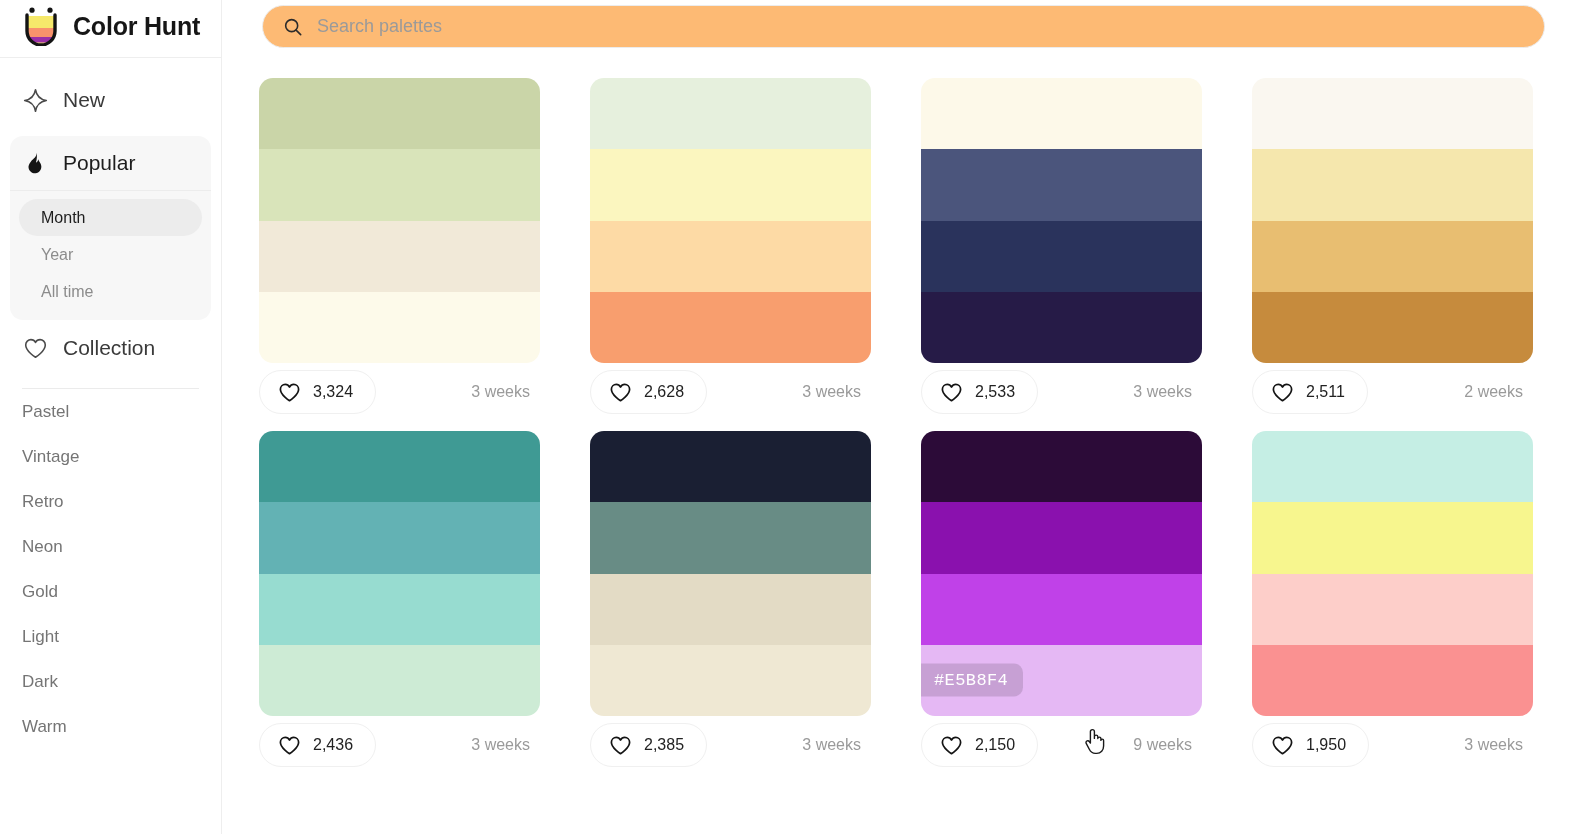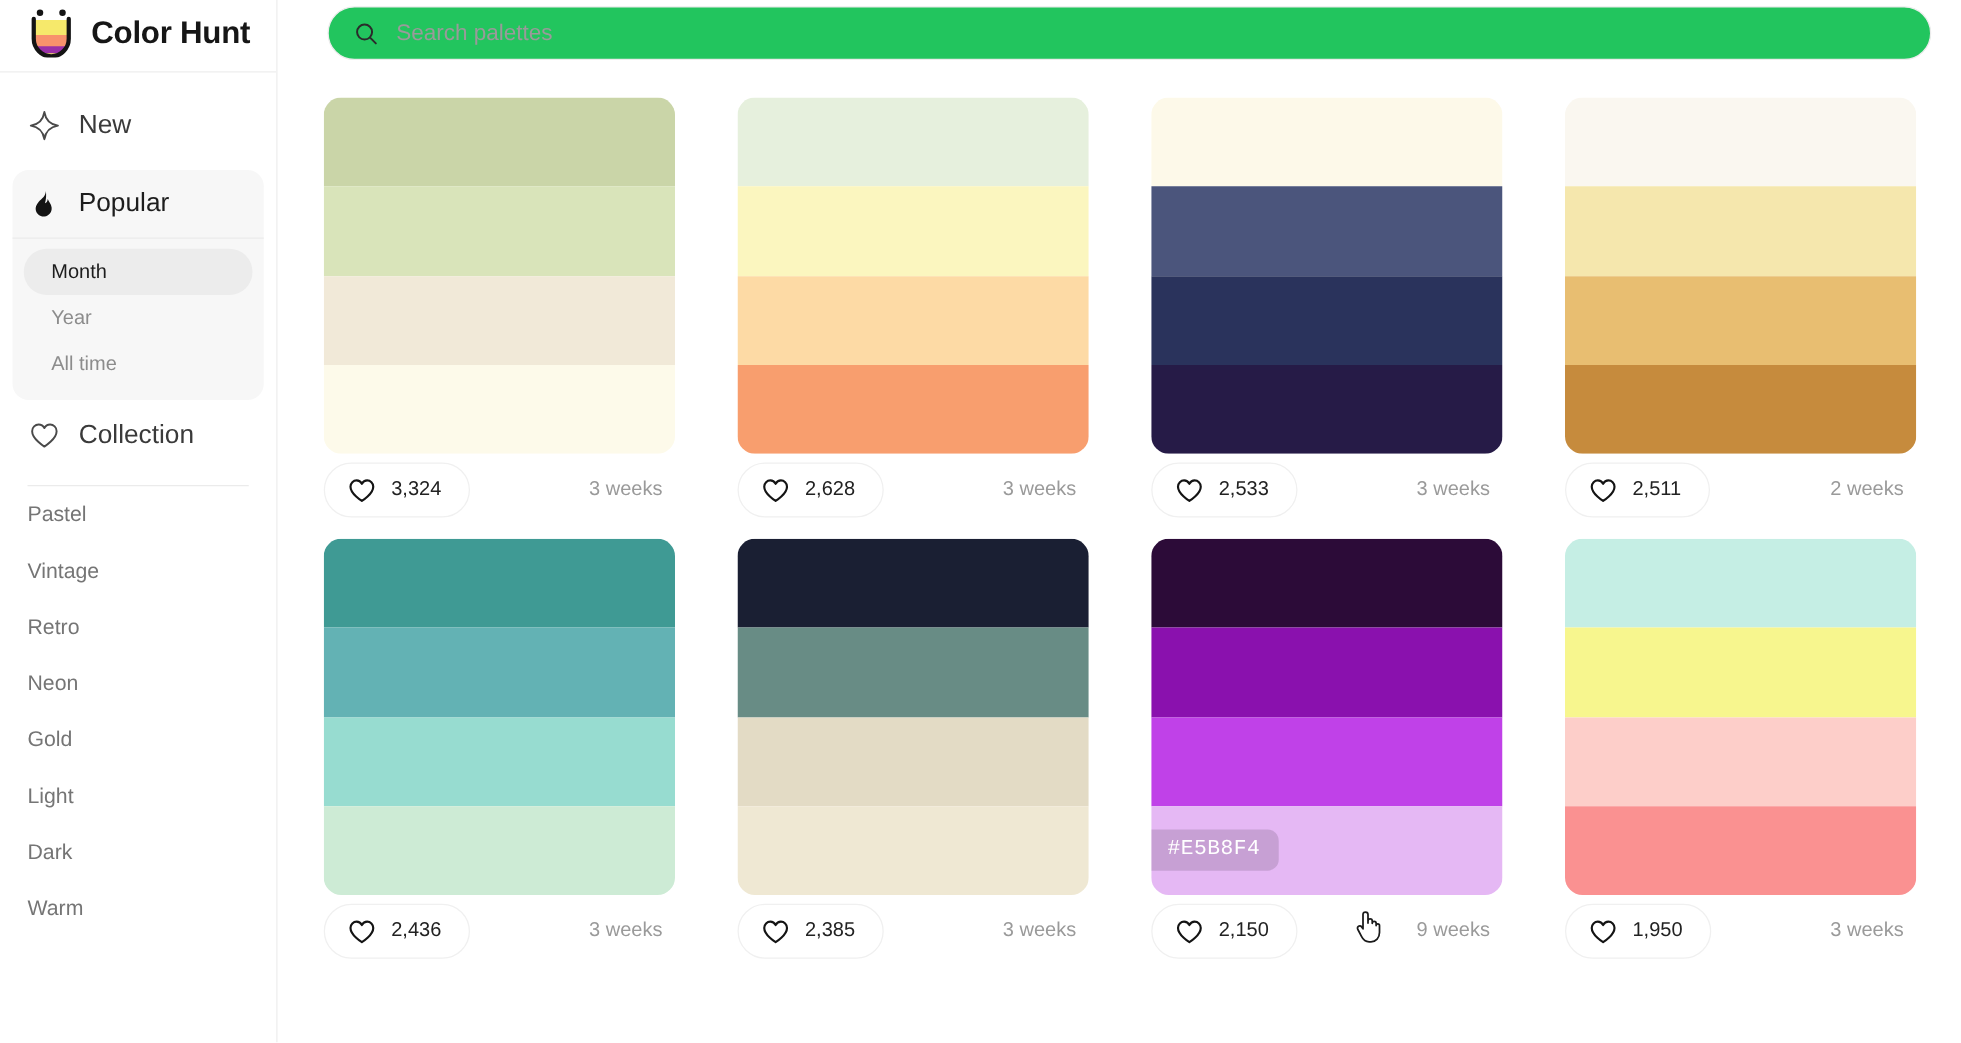--- a/index.html
+++ b/index.html
@@ -130,21 +130,21 @@
   
   .search-wrap {
     position: absolute;
     left: 262px; top: 5px;
     width: 1283px; height: 43px;
   }
   .search-box {
     width: 100%; height: 100%;
     border: 1px solid #ececec;
     border-radius: 22px;
-    background: #22c55e;
+    background: #fdba74;
     display: flex;
     align-items: center;
     padding-left: 20px;
     gap: 14px;
     cursor: text;
   }
   .search-icon { width: 20px; height: 20px; flex: none; }
   .search-input {
     border: none;
     outline: none;

